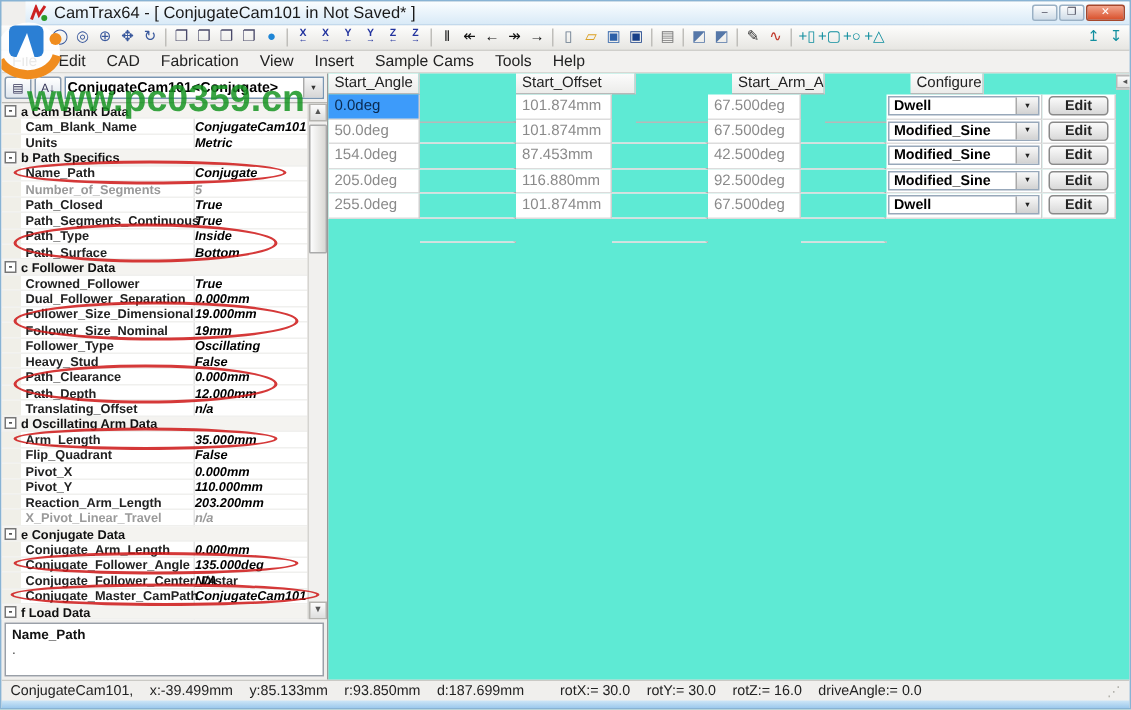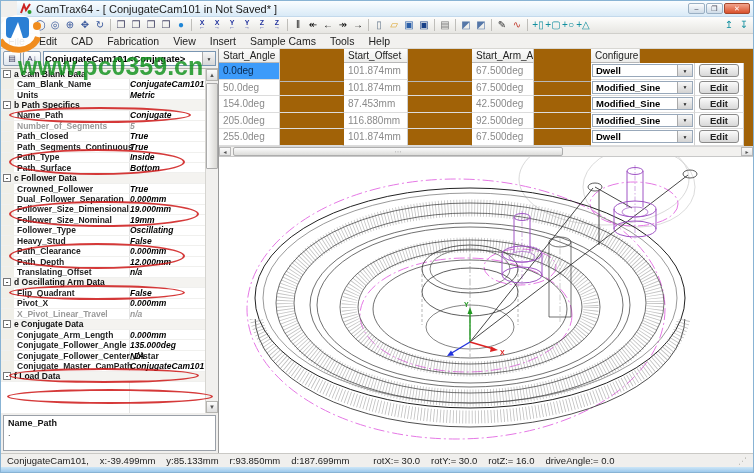--- a/index.html
+++ b/index.html
@@ -50,21 +50,21 @@
   .vscroll{position:absolute;right:0;top:0;bottom:0;width:13px;background:#f1f0ee;border-left:1px solid #d5d4d0;}
   .sarrow{position:absolute;left:0;right:0;height:12px;background:linear-gradient(#fcfcfc,#dedede);
     border:1px solid #b5b4b0;font-size:6px;text-align:center;line-height:11px;color:#555;}
   .sarrow.up{top:0;} .sarrow.dn{bottom:0;}
   .sthumb{position:absolute;left:0;right:0;top:14px;height:86px;background:linear-gradient(90deg,#fdfdfd,#d9d8d4);
     border:1px solid #aaa;border-radius:1px;}
   .desc-box{margin:2px 2px 0 2px;height:36px;border:1px solid #9aa0a8;background:#fff;padding:2px 4px;font-size:9px;}
   .desc-title{font-weight:bold;color:#111;}
   .desc-body{color:#444;}
   
-  .right-pane{flex:1;display:flex;flex-direction:column;background:#a16207;min-width:0;}
+  .right-pane{flex:1;display:flex;background:#5eead4;min-width:0;}
   .seg-table{flex:none;}
   .trow{display:flex;height:16.5px;}
   .trow.head{height:14px;}
   .tcell{border-right:1px solid #cfcfcf;border-bottom:1px solid #dcdcdc;font-size:10px;color:#8a8a8a;
     padding:0 0 0 4px;display:flex;align-items:center;white-space:nowrap;overflow:hidden;background:#fff;}
   .trow.head .tcell{background:linear-gradient(#fcfcfc,#ececea);color:#222;border-bottom:1px solid #b8b8b8;}
   .tcell.gsep{border-right:2px solid #a8a8a8;margin-top:32px;}
   .tcell.sel{background:#3d9bfa;color:#0a2a50;}
   .tcell.motion,.tcell.config{padding:1px;}
   .mcombo{flex:1;height:13px;border:1px solid #98a8ba;background:#fff;display:flex;align-items:center;font-size:9.5px;color:#000;font-weight:bold;}
@@ -303,27 +303,42 @@
               <span class="strip"></span>
               <span class="plabel">Translating_Offset</span>
               <span class="pvalue">n/a</span>
             </div>
             <div class="prow cat">
               <span class="cbox">-</span>
               <span class="ctext">d Oscillating Arm Data</span>
             </div>
             <div class="prow item">
               <span class="strip"></span>
+              <span class="plabel">Arm_Length</span>
+              <span class="pvalue">35.000mm</span>
+            </div>
+            <div class="prow item">
+              <span class="strip"></span>
               <span class="plabel">Flip_Quadrant</span>
               <span class="pvalue">False</span>
             </div>
             <div class="prow item">
               <span class="strip"></span>
               <span class="plabel">Pivot_X</span>
               <span class="pvalue">0.000mm</span>
+            </div>
+            <div class="prow item">
+              <span class="strip"></span>
+              <span class="plabel">Pivot_Y</span>
+              <span class="pvalue">110.000mm</span>
+            </div>
+            <div class="prow item">
+              <span class="strip"></span>
+              <span class="plabel">Reaction_Arm_Length</span>
+              <span class="pvalue">203.200mm</span>
             </div>
             <div class="prow item dis">
               <span class="strip"></span>
               <span class="plabel">X_Pivot_Linear_Travel</span>
               <span class="pvalue">n/a</span>
             </div>
             <div class="prow cat">
               <span class="cbox">-</span>
               <span class="ctext">e Conjugate Data</span>
             </div>
@@ -362,21 +377,21 @@
         <div class="desc-title">Name_Path</div>
         <div class="desc-body">.</div>
       </div>
     </div>
 
     <div class="right-pane">
       <div class="seg-table">
           <div class="trow head">
             <div class="tcell" style="width: 61px;">Start_Angle</div>
             <div class="tcell gsep" style="width: 64px;">End_Angle</div>
-            <div class="tcell" style="width: 64px;">Start_Offset</div>
+            <div class="tcell" style="width: 80px;">Start_Offset</div>
             <div class="tcell gsep" style="width: 64px;">End_Offset</div>
             <div class="tcell" style="width: 62px;">Start_Arm_Angle</div>
             <div class="tcell gsep" style="width: 57px;">End_Arm_Angle</div>
             <div class="tcell" style="width: 49px;">Configure</div>
           </div>
           <div class="trow">
             <div class="tcell sel" style="width: 61px;">0.0deg</div>
             <div class="tcell gsep" style="width: 64px;">50.0deg</div>
             <div class="tcell" style="width: 64px;">101.874mm</div>
             <div class="tcell gsep" style="width: 64px;">101.874mm</div>

